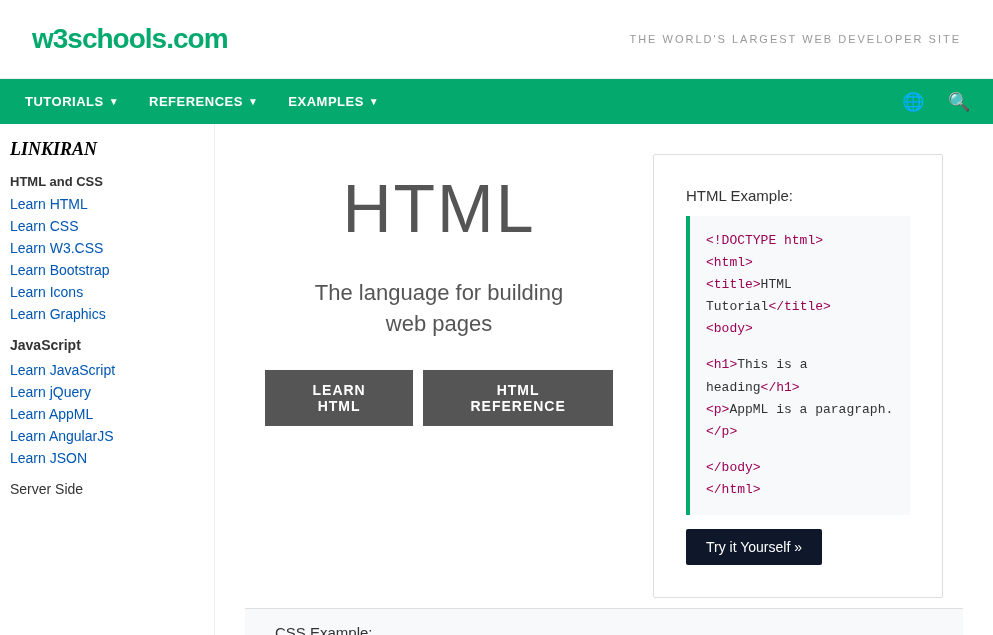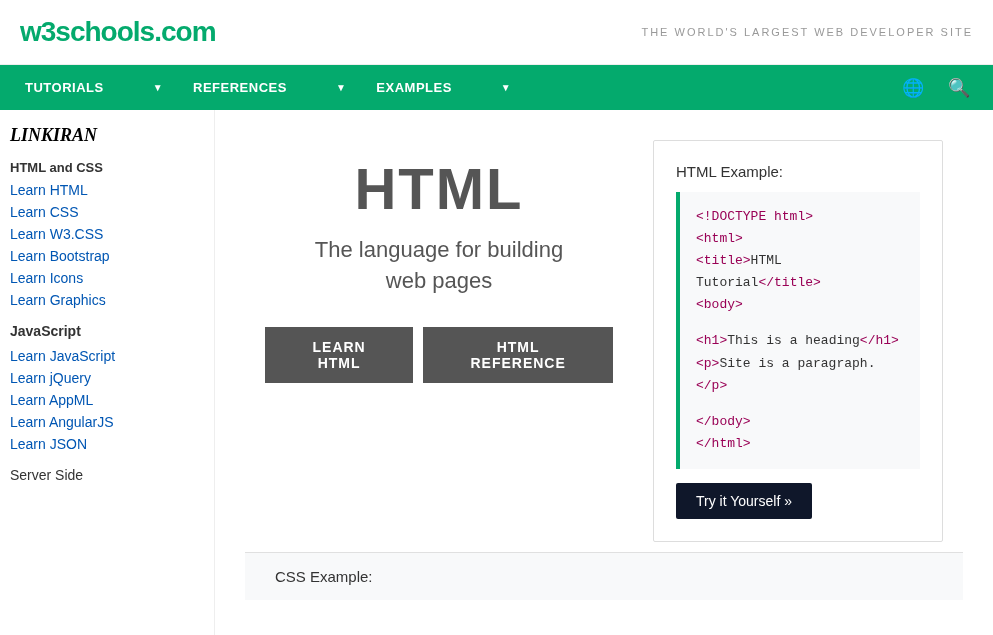--- a/index.html
+++ b/index.html
@@ -3,24 +3,24 @@
   <meta charset="utf-8">
   <style>
     * { margin: 0; padding: 0; box-sizing: border-box; }
     body { font-family: Verdana, Geneva, sans-serif; font-size: 15px; color: #333; background: #fff; }
 
     
     #header {
       display: flex;
       align-items: center;
       justify-content: space-between;
-      padding: 10px 20px;
+      padding: 10px 32px;
       background: #fff;
       border-bottom: 1px solid #eee;
-      height: 65px;
+      height: 79px;
     }
     #logo {
       font-size: 28px;
       font-weight: bold;
       color: #000;
       letter-spacing: -1px;
     }
     #logo span {
       color: #04AA6D;
     }
@@ -43,21 +43,20 @@
       color: #fff;
       font-size: 13px;
       font-weight: bold;
       padding: 0 15px;
       height: 45px;
       display: flex;
       align-items: center;
       cursor: pointer;
       text-transform: uppercase;
       letter-spacing: 0.5px;
-      gap: 44px;
     }
     .nav-arrow {
       margin-left: 5px;
       font-size: 10px;
     }
     .nav-spacer { flex: 1; }
     .nav-icon {
       color: #fff;
       font-size: 18px;
       padding: 0 12px;
@@ -123,26 +122,26 @@
       background: #fff;
       padding: 20px 30px;
     }
 
     
     #hero {
       text-align: center;
       padding: 30px 20px 20px 20px;
     }
     #hero-title {
-      font-size: 58px;
-      font-weight: bold;
+      font-size: 68px;
+      font-weight: normal;
       color: #555;
       letter-spacing: 2px;
       line-height: 1;
-      margin-bottom: 17px;
+      margin-bottom: 36px;
     }
     #hero-subtitle {
       font-size: 22px;
       color: #555;
       margin-bottom: 30px;
       line-height: 1.4;
     }
     .hero-buttons {
       display: flex;
       gap: 10px;
@@ -163,21 +162,21 @@
 
     
     #right-panel {
       width: 330px;
       flex-shrink: 0;
       padding: 10px 20px;
     }
     #code-box {
       background: #fff;
       border: 1px solid #ddd;
-      padding: 22px;
+      padding: 32px;
       border-radius: 2px;
     }
     #code-box-title {
       font-size: 15px;
       color: #333;
       margin-bottom: 12px;
       font-weight: normal;
     }
     #code-content {
       background: #f8f9fa;
@@ -294,21 +293,21 @@
       <div id="right-panel">
         <div id="code-box">
           <div id="code-box-title">HTML Example:</div>
           <div id="code-content">
             <div><span class="code-tag">&lt;!DOCTYPE html&gt;</span></div>
             <div><span class="code-tag">&lt;html&gt;</span></div>
             <div><span class="code-tag">&lt;title&gt;</span><span class="code-text">HTML Tutorial</span><span class="code-tag">&lt;/title&gt;</span></div>
             <div><span class="code-tag">&lt;body&gt;</span></div>
             <div class="code-blank"></div>
             <div><span class="code-tag">&lt;h1&gt;</span><span class="code-text">This is a heading</span><span class="code-tag">&lt;/h1&gt;</span></div>
-            <div><span class="code-tag">&lt;p&gt;</span><span class="code-text">Site is a paragraph.</span><span class="code-tag">&lt;/p&gt;</span></div>
+            <div><span class="code-tag">&lt;p&gt;</span><span class="code-text">AppML is a paragraph.</span><span class="code-tag">&lt;/p&gt;</span></div>
             <div class="code-blank"></div>
             <div><span class="code-tag">&lt;/body&gt;</span></div>
             <div><span class="code-tag">&lt;/html&gt;</span></div>
           </div>
           <button class="try-btn">Try it Yourself »</button>
         </div>
       </div>
     </div>
 
     <div id="bottom-section">

